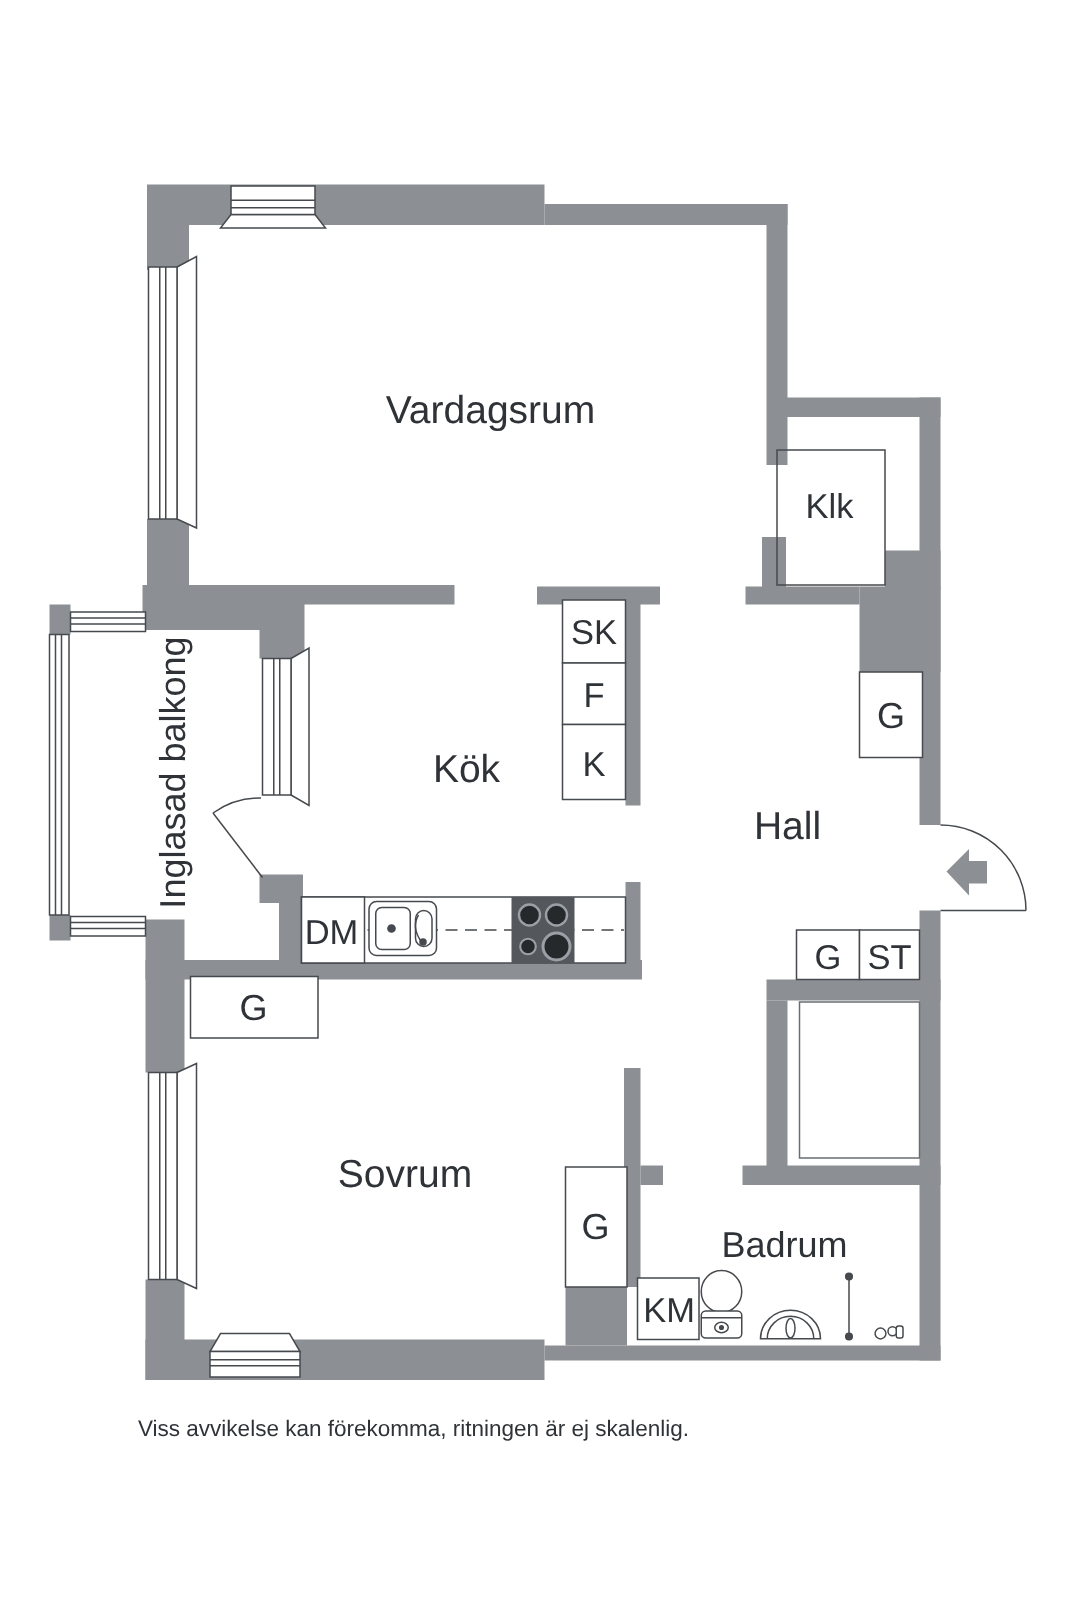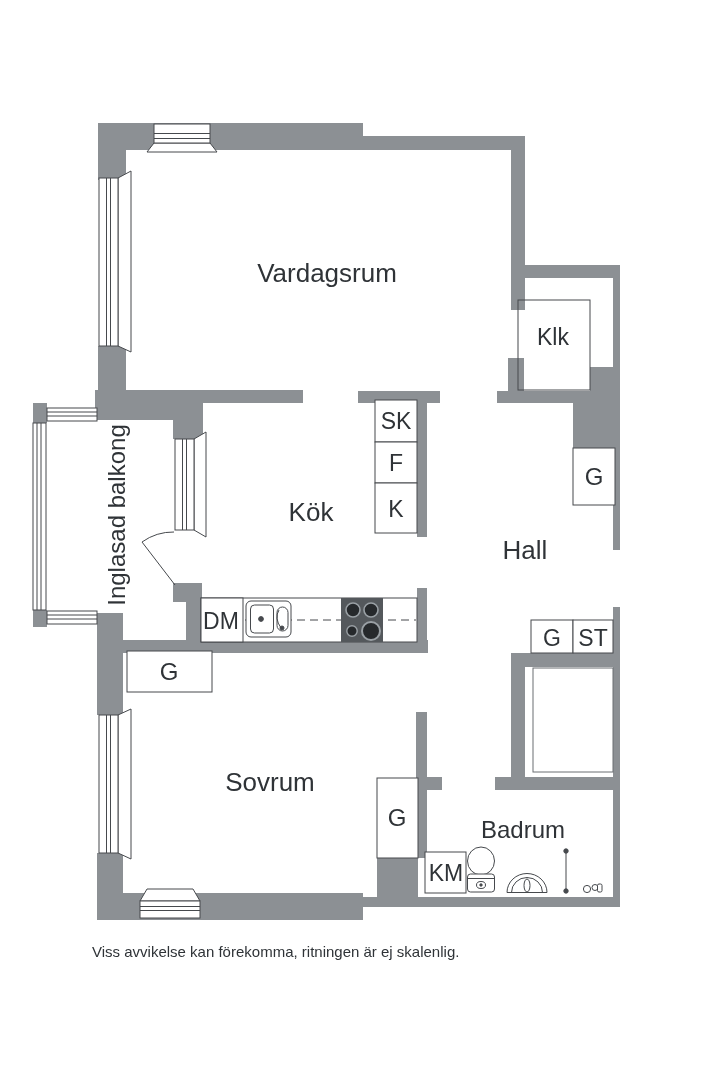--- a/index.html
+++ b/index.html
@@ -1,16 +1,16 @@
 <!DOCTYPE html>
 <html><head>
 <meta charset="utf-8">
 <style>
   html,body{margin:0;padding:0;background:#ffffff;}
-  .page{width:620px;height:1080px;background:#ffffff;overflow:hidden;}
+  .page{width:720px;height:1080px;background:#ffffff;overflow:hidden;}
   svg{display:block;}
   text{font-family:"Liberation Sans","DejaVu Sans",sans-serif;}
 </style>
 </head>
 <body>
 
 <div class="page">
 <svg width="720" height="1080" viewBox="0 0 720 1080">
 
   <rect x="0" y="0" width="720" height="1080" fill="#ffffff"></rect>

